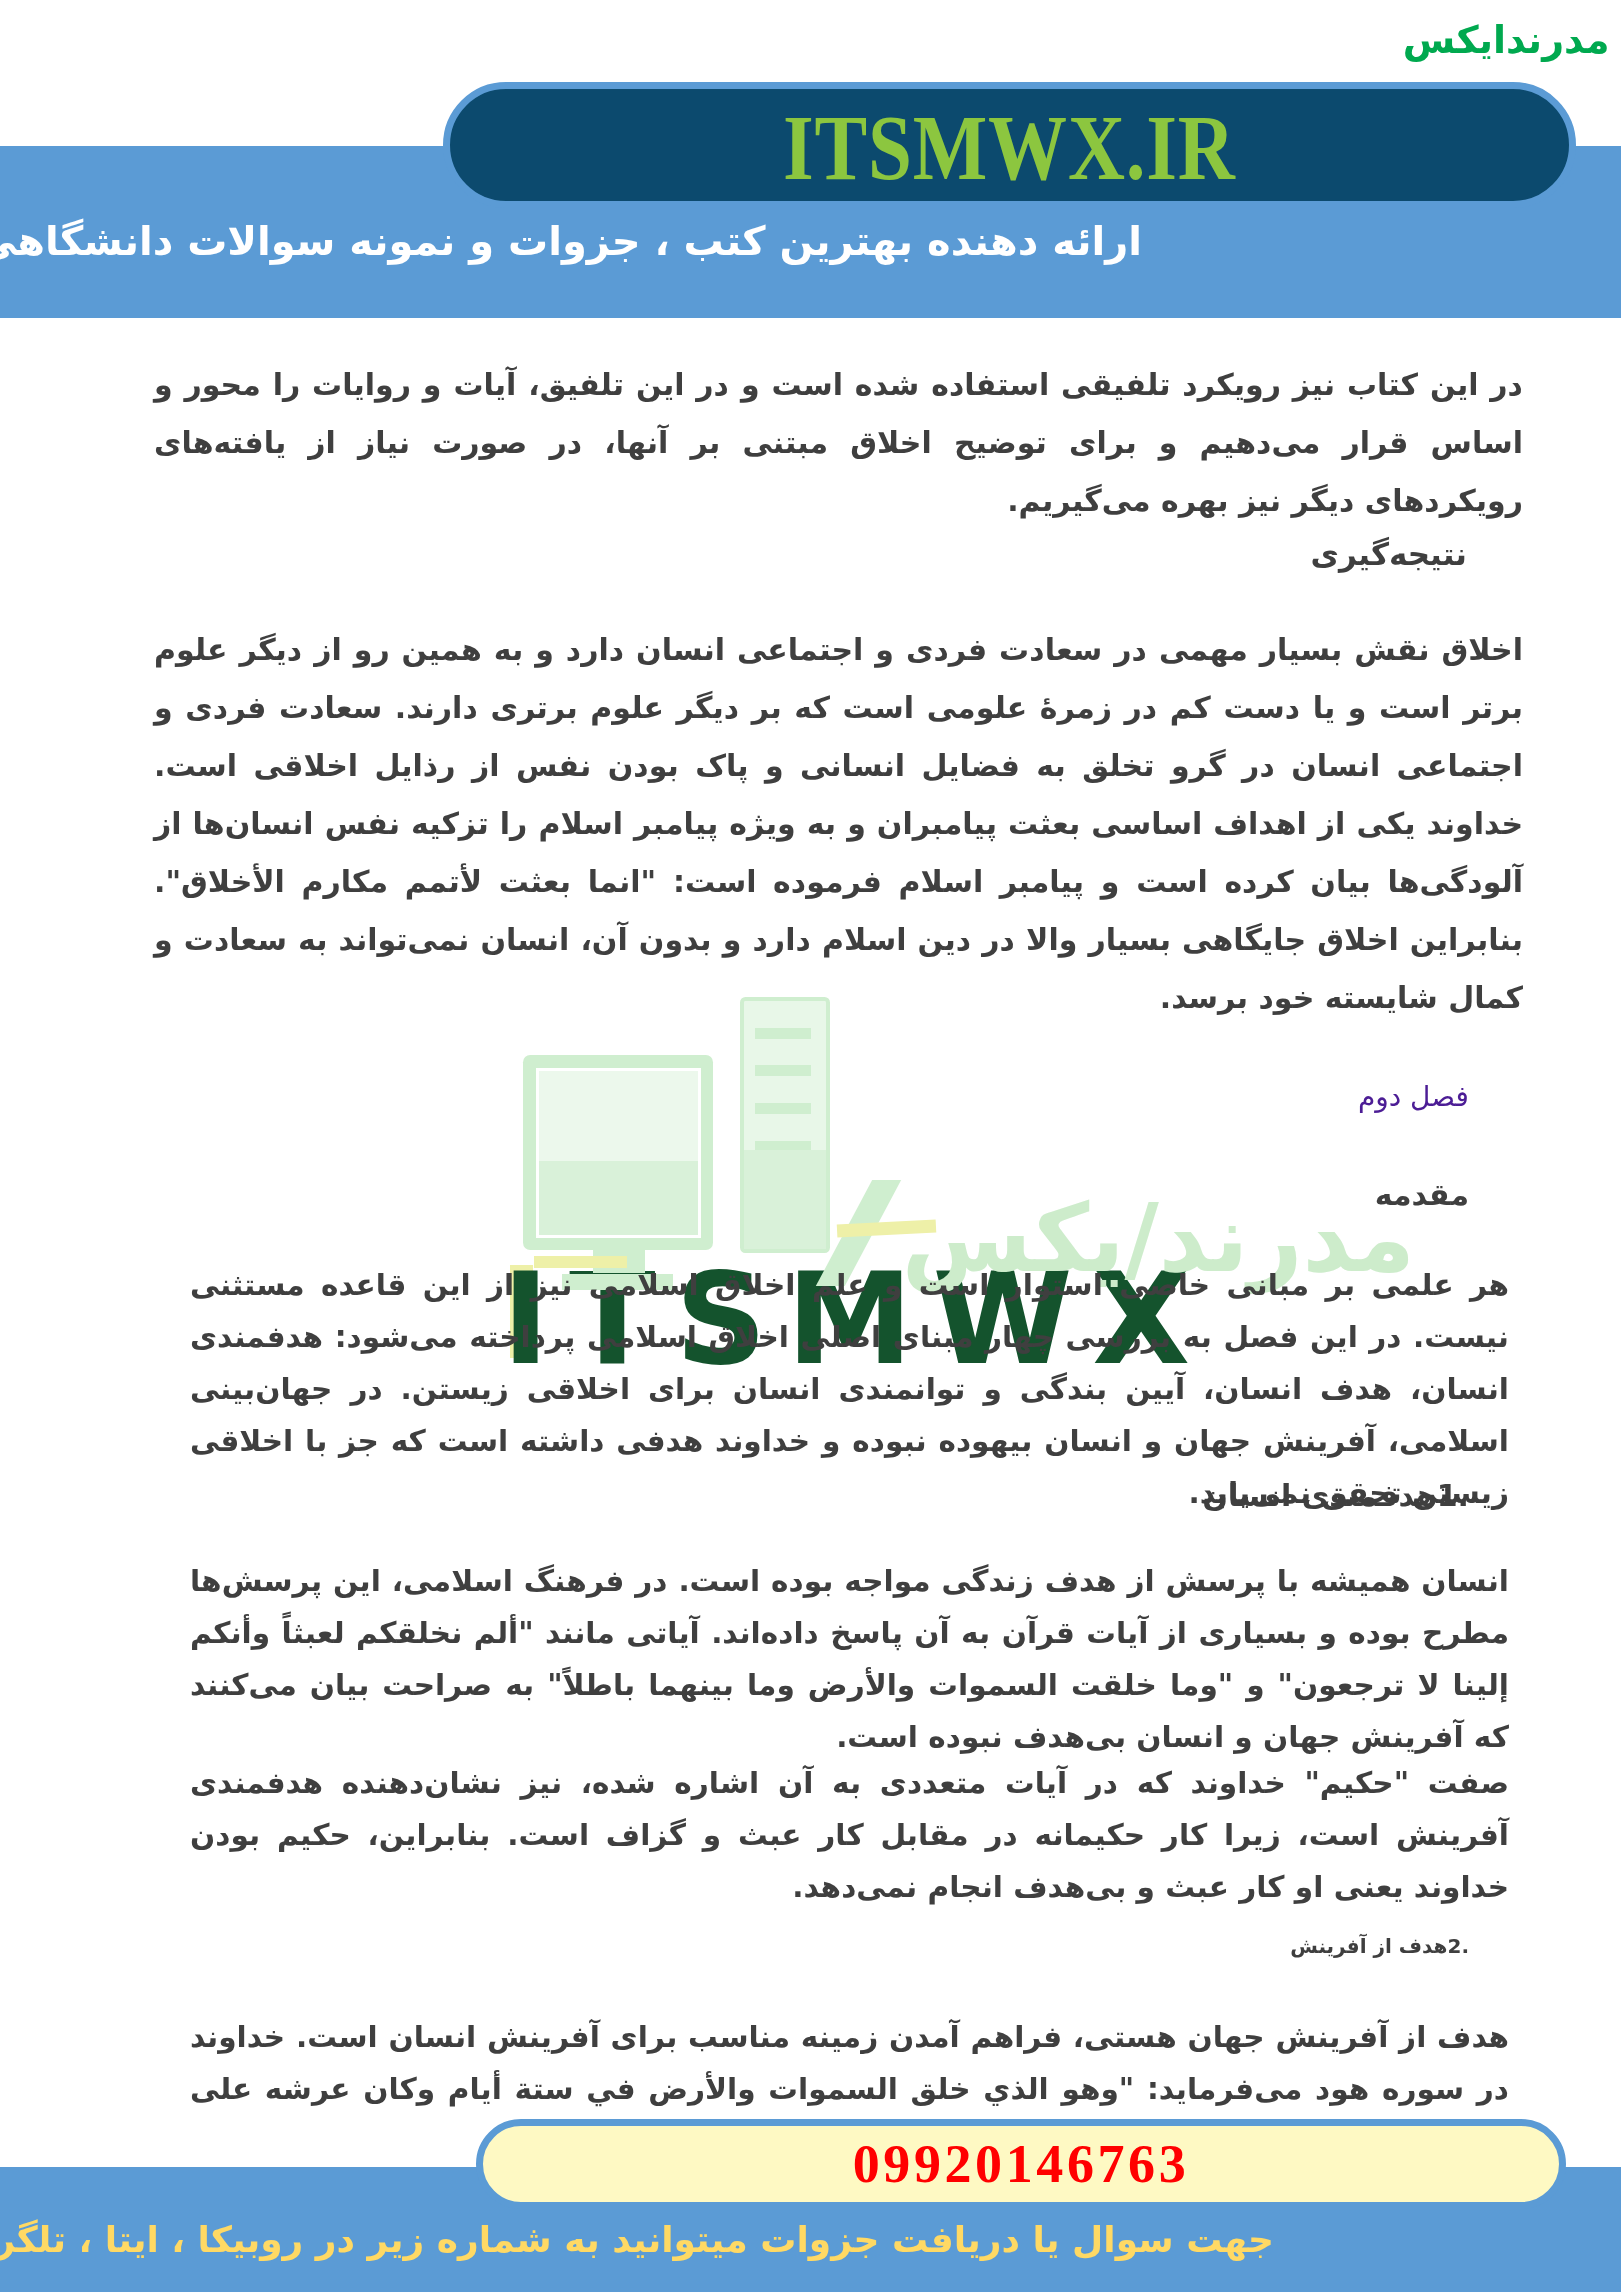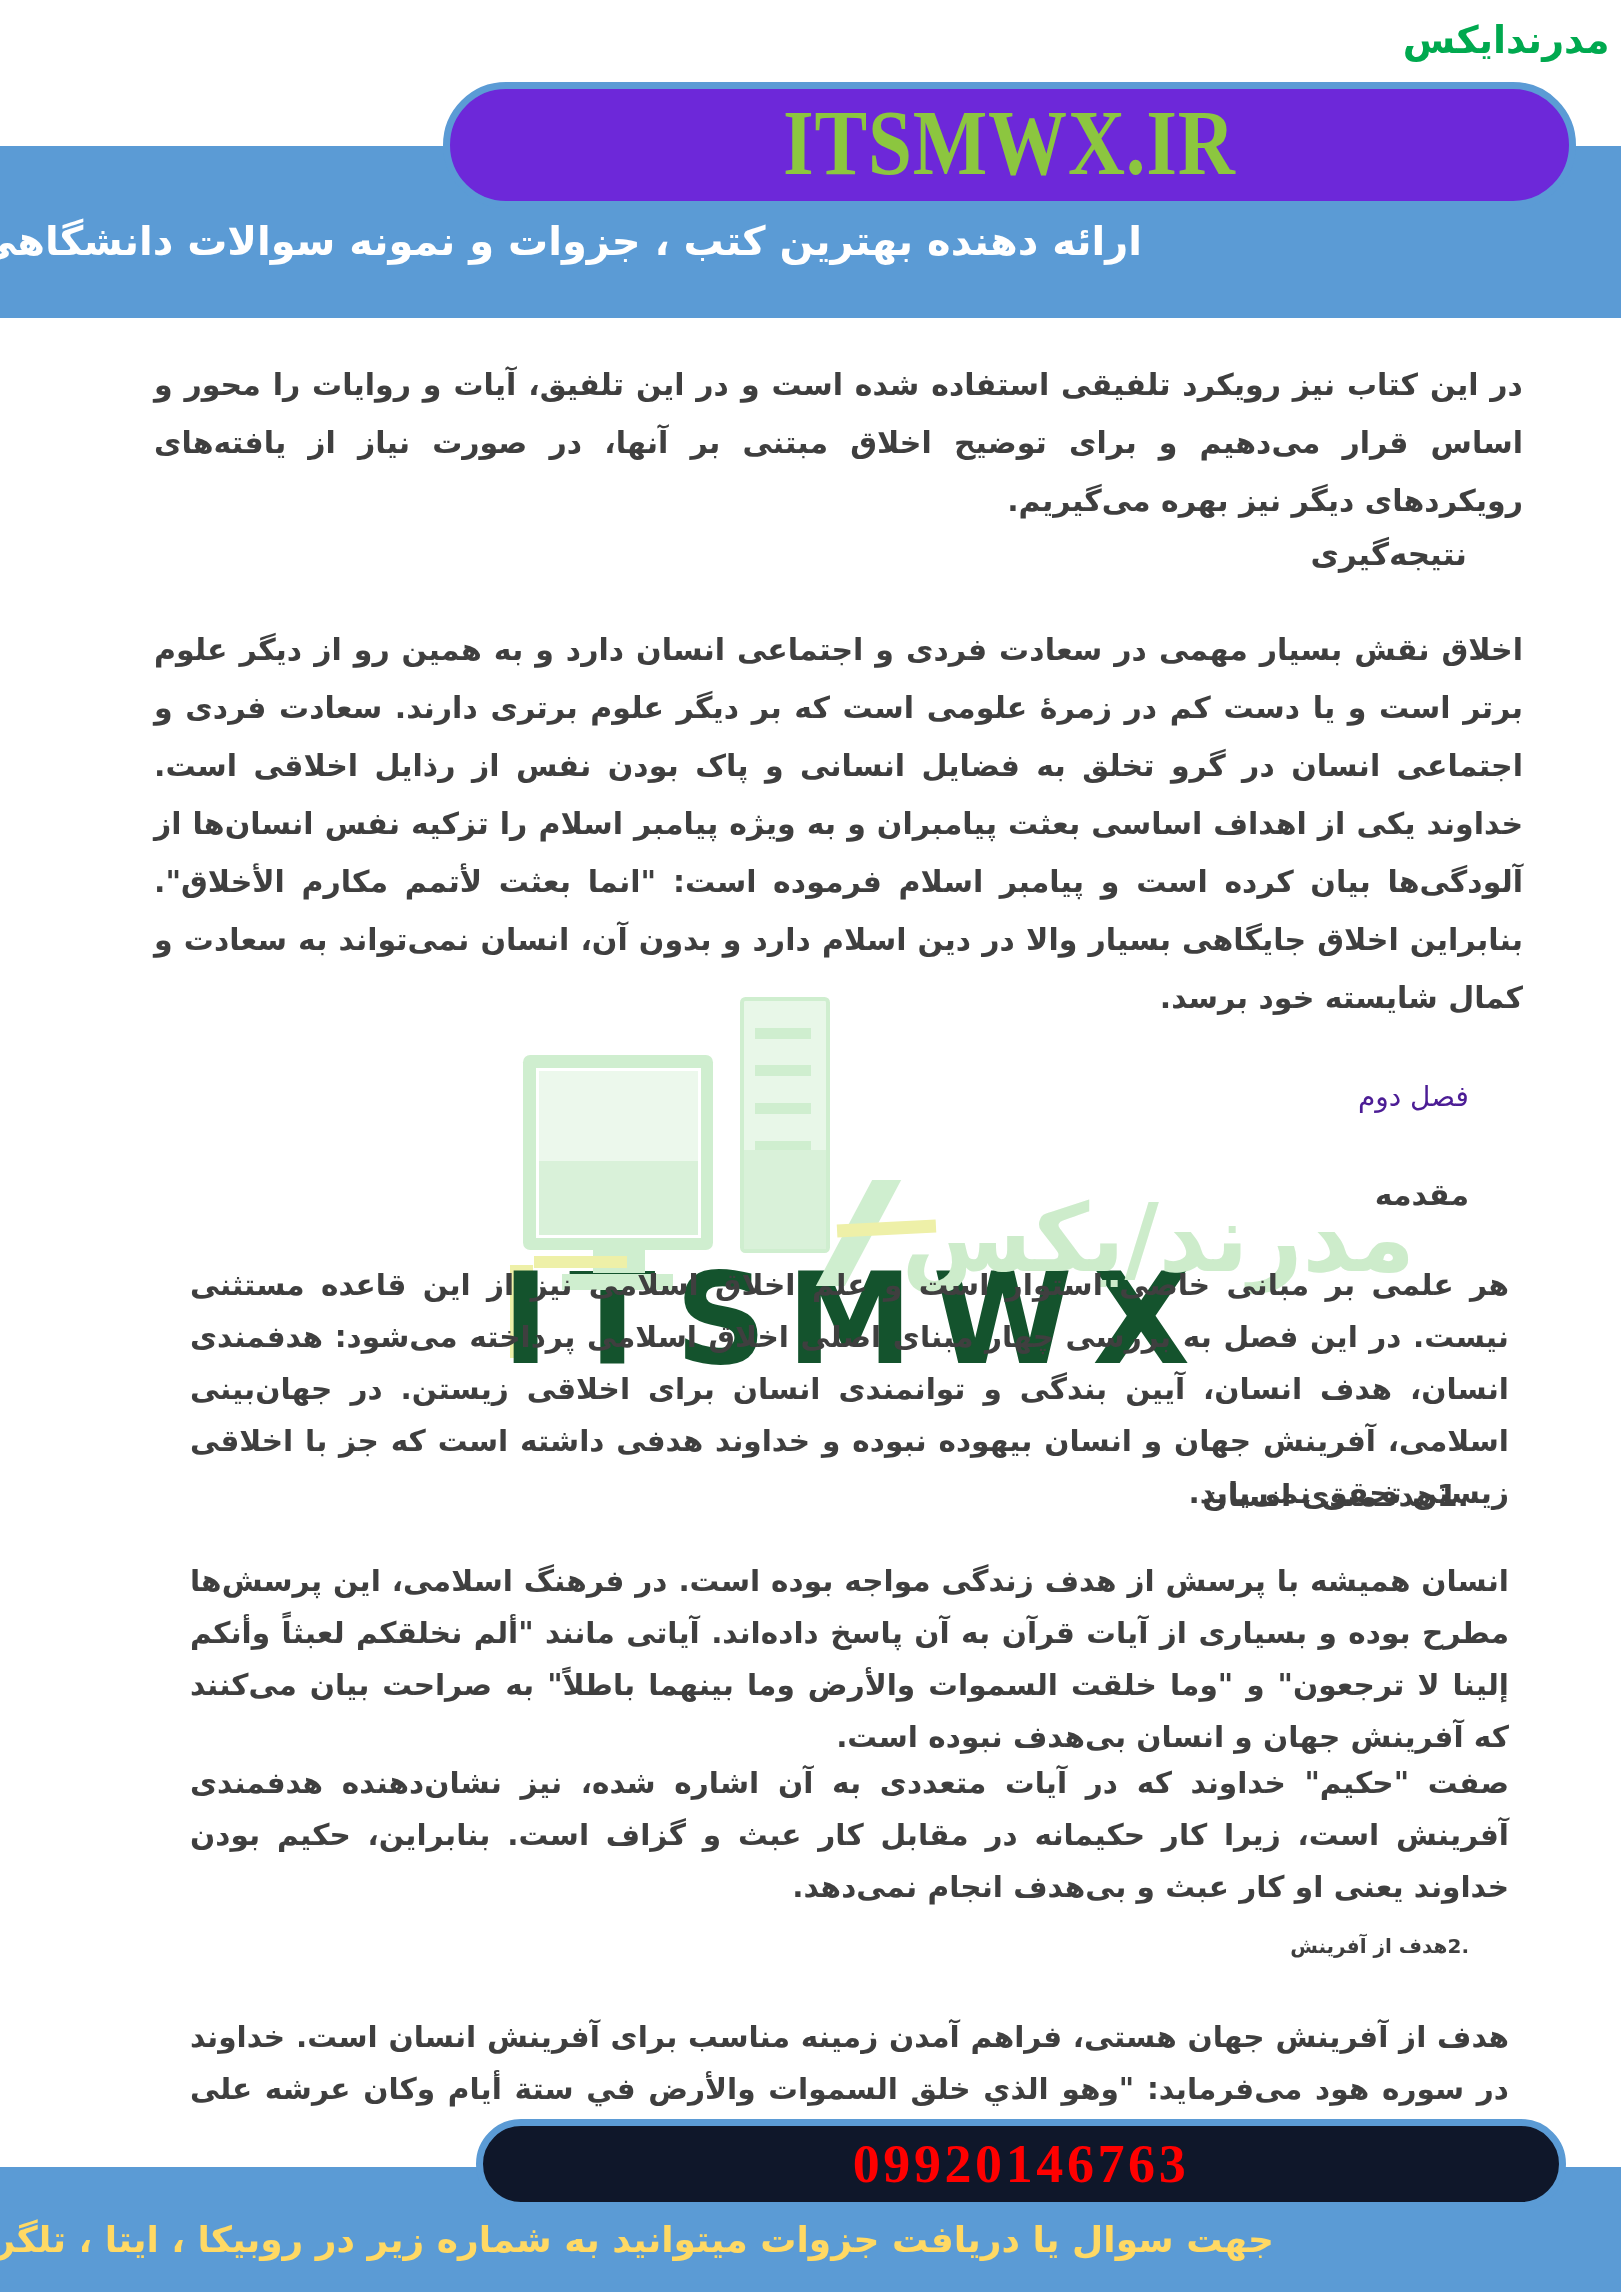--- a/index.html
+++ b/index.html
@@ -4,23 +4,23 @@
 <style>
   html,body{margin:0;padding:0;background:#fff;}
   .page{
     position:relative;width:1622px;height:2293px;background:#ffffff;overflow:hidden;
     font-family:"DejaVu Sans",sans-serif;
   }
   
   .band-top{position:absolute;left:0;top:146px;width:100%;height:172px;background:#5B9BD5;z-index:1;}
   .brand{position:absolute;top:18px;right:12.5px;font-size:38px;font-weight:bold;color:#00A94F;z-index:2;direction:rtl;}
   .header-box{
-    position:absolute;left:443px;top:82px;width:1119px;height:112px;background:#6d28d9;
+    position:absolute;left:443px;top:82px;width:1119px;height:112px;background:#0c4a6e;
     border:7.2px solid #5B9BD5;border-radius:63px;z-index:2;
-    display:flex;align-items:flex-start;justify-content:center;
+    display:flex;align-items:flex-end;justify-content:center;
   }
   .site-title{
     font-family:"Liberation Serif",serif;font-size:93px;font-weight:bold;color:#8CC63F;
     transform:scaleX(.85);letter-spacing:0.9px;white-space:nowrap;
   }
   .slogan{
     position:absolute;left:85px;top:218px;width:1057px;z-index:2;direction:rtl;
     color:#ffffff;font-size:40px;font-weight:bold;white-space:nowrap;
   }
   
@@ -41,21 +41,21 @@
   .wm-slot{position:absolute;left:10.7px;width:56px;height:10.7px;background:#cfeecf;}
   .wm-tower-bottom{position:absolute;left:0;bottom:0;width:100%;height:99px;background:#d9f1d9;}
   .wm-slash{left:844px;top:1180px;width:29px;height:106px;background:#cfeecf;transform:skewX(-28deg);}
   .wm-yellow2{left:837px;top:1222px;width:99px;height:12.5px;background:#eef0a8;transform:rotate(-3deg);}
   .wm-script{left:842px;top:1184px;width:573px;font-size:94px;font-weight:bold;color:#cdeccb;direction:rtl;white-space:nowrap;}
   .wm-yellow3{left:510px;top:1265px;width:23px;height:93px;background:#eef0a8;}
   .wm-big{left:502px;top:1245px;font-size:127px;font-weight:bold;letter-spacing:19.7px;color:#14532d;white-space:nowrap;}
   
   .band-bottom{position:absolute;left:0;top:2167px;width:100%;height:125px;background:#5B9BD5;z-index:2;}
   .phone-box{
-    position:absolute;left:476px;top:2119px;width:1076px;height:76px;background:#0f172a;
+    position:absolute;left:476px;top:2119px;width:1076px;height:76px;background:#fef9c3;
     border:7.2px solid #5B9BD5;border-radius:45px;z-index:3;
     display:flex;align-items:center;justify-content:center;
   }
   .phone{font-family:"Liberation Serif",serif;font-size:54px;font-weight:bold;color:#FF0000;letter-spacing:3.6px;}
   .footer-note{
     position:absolute;left:99px;top:2219px;width:1175px;z-index:3;direction:rtl;
     color:#FFD964;font-size:36px;font-weight:bold;white-space:nowrap;
   }
 </style>
 </head>

